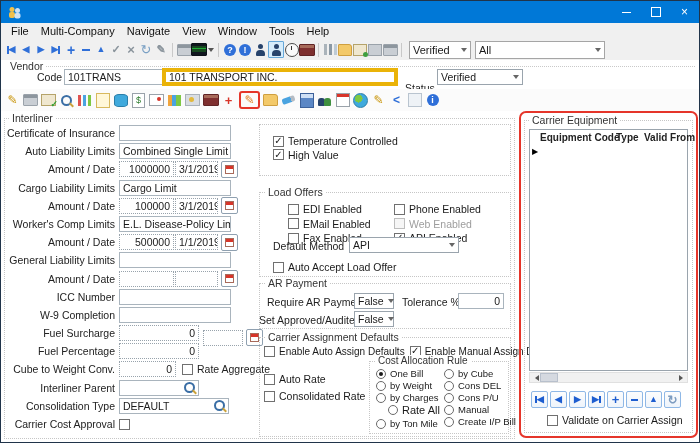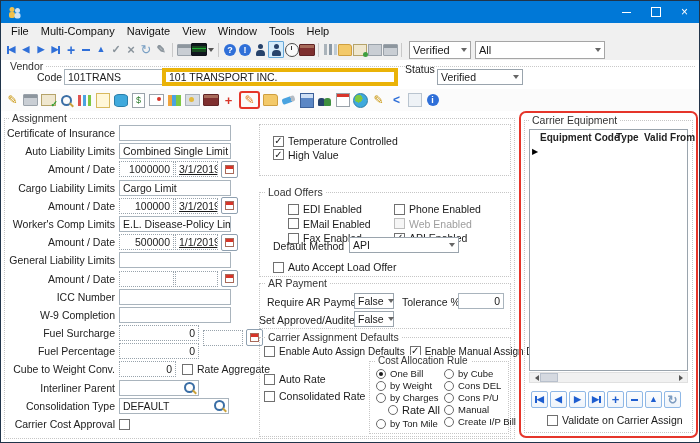--- a/index.html
+++ b/index.html
@@ -85,21 +85,21 @@
   
   .content{position:absolute;top:110px;left:0;right:0;bottom:0;background:#fff;}
   .gb{position:absolute;border:1px dotted #c6c6c6;box-sizing:border-box;}
   .gb-label{position:absolute;background:#fff;padding:0 3px;font-size:10.5px;color:#333;white-space:nowrap;z-index:2;}
   
   .rows{position:absolute;left:6px;top:14px;width:252px;}
   .row{display:flex;align-items:center;height:16px;margin-bottom:2.2px;position:relative;}
   .row .lbl{width:108px;text-align:right;padding-right:4px;flex:none;}
   .t112{width:112px;flex:none;}
   .a55{width:55px;flex:none;}
-  .d43{width:43px;flex:none;margin-left:1px;text-decoration:underline;}
+  .d43{width:43px;flex:none;margin-left:1px;}
   .n80{width:80px;flex:none;}
   .n57{width:57px;flex:none;}
   .calbtn{width:15px;height:15px;border:1px solid #8fa0b0;background:#fff;margin-left:3px;position:relative;flex:none;border-radius:2px;}
   .calbtn::after{content:'';position:absolute;left:3px;top:3px;right:3px;bottom:3px;background:linear-gradient(#d8352a 0 3px,#fff 3px);border:1px solid #a86a5a;}
   .lookup{width:15px;height:14px;display:flex;align-items:center;justify-content:center;margin-left:-17px;background:#fff;flex:none;}
   .fuel-datebox{display:flex;align-items:center;margin-left:4px;margin-top:9px;}
   .cb{width:11px;height:11px;border:1px solid #707070;background:#fff;display:inline-flex;align-items:center;justify-content:center;box-sizing:border-box;margin-right:4px;flex:none;}
   .cb.ck::after{content:'✓';font-size:10px;color:#1a1a1a;line-height:1;}
   .cb.dis{border-color:#bdbdbd;background:#f6f6f6;}
   .rb{width:10px;height:10px;border:1px solid #6a6a6a;border-radius:50%;background:#fff;margin-right:4px;position:relative;flex:none;box-sizing:border-box;}
@@ -231,21 +231,21 @@
     </div>
   </div>
 
   <div class="vendor">
     <span class="abs dotline" style="left:42px;right:4px;top:6px;"></span>
     <span class="abs gbl" style="left:6px;top:0;">Vendor</span>
     <span class="abs lbl" style="left:36px;top:11px;width:24px;text-align:right;">Code</span>
     <div class="abs fld" style="left:63px;top:9px;width:110px;">101TRANS</div>
     <span class="abs lbl" style="left:131px;top:11px;padding-left:47px;">Name</span>
     <div class="abs fld name-focus" style="left:161px;top:8px;width:236px;">101 TRANSPORT INC.</div>
-    <span class="abs lbl" style="left:404px;top:3px;">Status</span>
+    <span class="abs lbl" style="left:404px;top:22px;">Status</span>
     <div class="abs sel-dd" style="left:436px;top:9px;width:86px;">
       <span class="ddtxt">Verified</span>
         <span class="chev"></span>
     </div>
   </div>
 
   <div class="ptoolbar">
     <span class="pi g-pen">✎</span>
     <span class="pi">
         <span class="tile i-print"></span>
@@ -308,21 +308,21 @@
         <span class="i-box"></span>
       </span>
     <span class="pi">
         <span class="i-info">i</span>
       </span>
   </div>
 
   <div class="content">
 
     <div class="gb" style="left:3px;top:7px;width:511px;height:321px;"></div>
-    <span class="gb-label" style="left:8px;top:1px;">Assignment</span>
+    <span class="gb-label" style="left:8px;top:1px;">Interliner</span>
 
     <div class="rows">
       <div class="row">
           <span class="lbl">Certificate of Insurance</span>
           <div class="fld t112"></div>
         </div>
       <div class="row">
           <span class="lbl">Auto Liability Limits</span>
           <div class="fld t112">Combined Single Limit (Ea Acci</div>
         </div>

